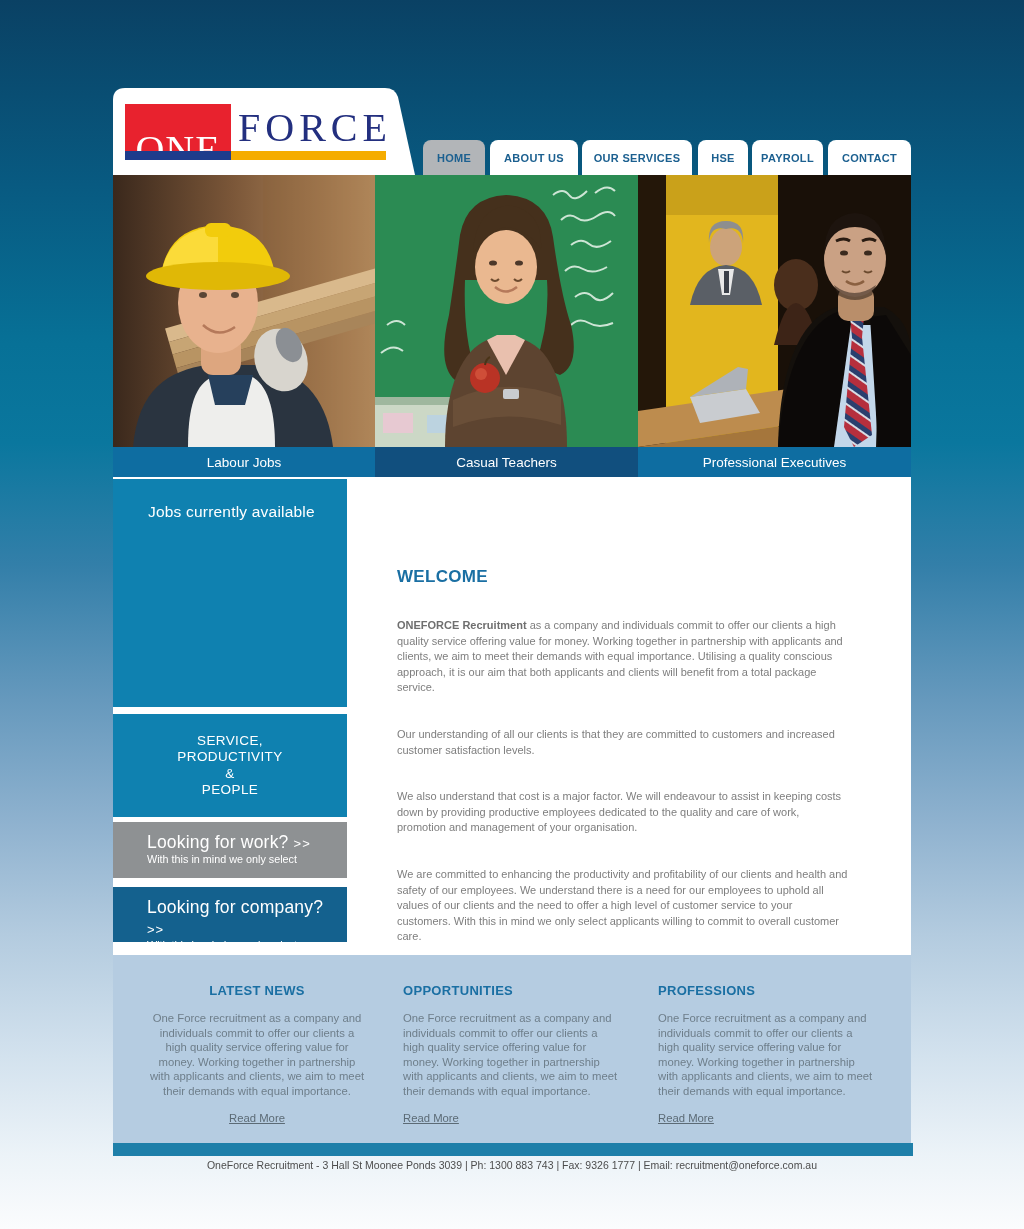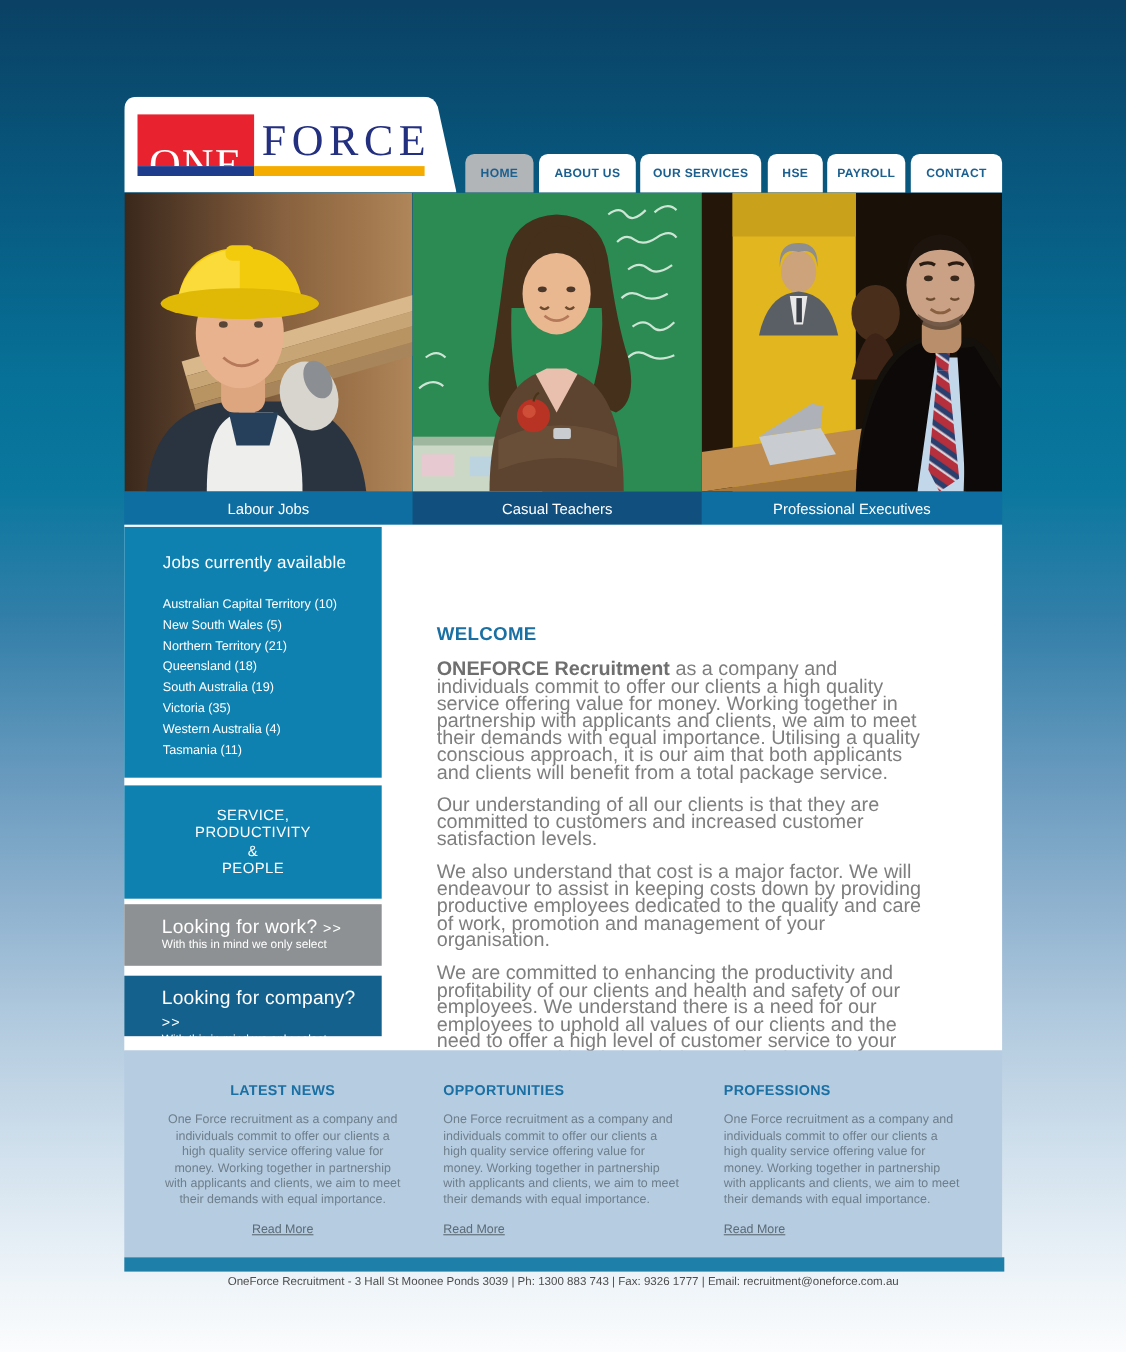--- a/index.html
+++ b/index.html
@@ -57,21 +57,21 @@
     color:#ffffff; font-size:13.5px; cursor:pointer;
   }
   .cap-a{ width:262px; background:#0e6da1; }
   .cap-b{ width:263px; background:#114f7e; }
   .cap-c{ width:273px; background:#0e6da1; }
 
   
   .white-panel{ position:absolute; left:113px; top:477px; width:798px; height:478px; background:#ffffff; }
   .main-copy{ position:absolute; left:397px; top:477px; width:452px; }
   .welcome{ margin-top:90px; font-size:17px; font-weight:bold; color:#1a6fa3; letter-spacing:.3px; }
-  .main-copy p{ margin-top:14px; font-size:18px; line-height:15.6px; color:#7e7e7e; }
+  .main-copy p{ margin-top:31px; font-size:11px; line-height:15.6px; color:#7e7e7e; }
   .main-copy p b{ font-weight:bold; color:#6f6f6f; }
 
   .side-box{ position:absolute; left:113px; width:234px; color:#ffffff; }
   .jobs-box{ top:479px; height:228px; background:#0f81b0; padding:24px 0 0 35px; }
   .jobs-title{ font-size:15.5px; letter-spacing:.2px; }
   .jobs-list{ margin-top:20px; list-style:none; }
   .jobs-list li{ font-size:11.5px; line-height:18.8px; cursor:pointer; }
   .promo-box{ top:714px; height:103px; background:#0f81b0; display:flex; flex-direction:column;
     align-items:center; justify-content:center; text-align:center; }
   .promo-box div{ font-size:13.5px; line-height:16.5px; letter-spacing:.4px; }
@@ -255,30 +255,20 @@
   <div class="captions">
     <div class="caption cap-a">Labour Jobs</div>
     <div class="caption cap-b">Casual Teachers</div>
     <div class="caption cap-c">Professional Executives</div>
   </div>
 
   <div class="white-panel"></div>
 
   <div class="side-box jobs-box">
     <div class="jobs-title">Jobs currently available</div>
-    <ul class="jobs-list">
-      <li>Australian Capital Territory (10)</li>
-      <li>New South Wales (5)</li>
-      <li>Northern Territory (21)</li>
-      <li>Queensland (18)</li>
-      <li>South Australia (19)</li>
-      <li>Victoria (35)</li>
-      <li>Western Australia (4)</li>
-      <li>Tasmania (11)</li>
-    </ul>
   </div>
 
   <div class="side-box promo-box">
     <div>SERVICE,</div>
     <div>PRODUCTIVITY</div>
     <div>&amp;</div>
     <div>PEOPLE</div>
   </div>
 
   <div class="side-box cta cta-work">

